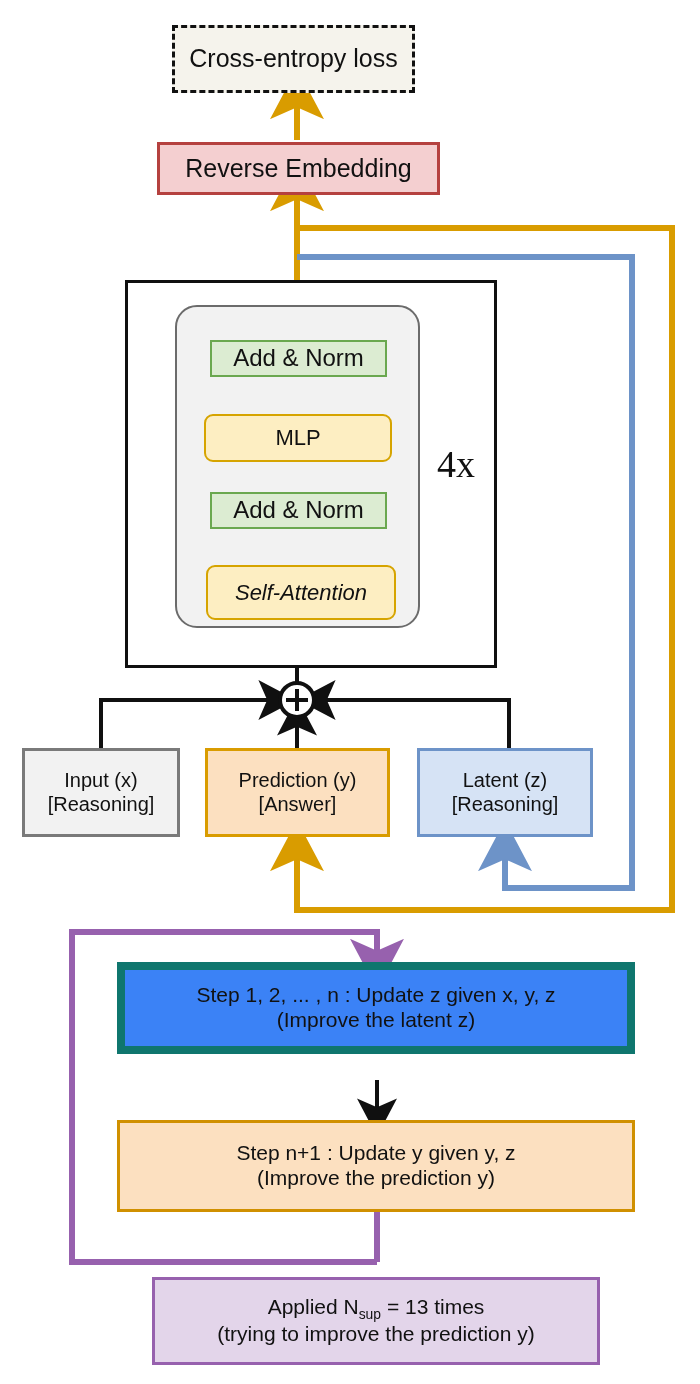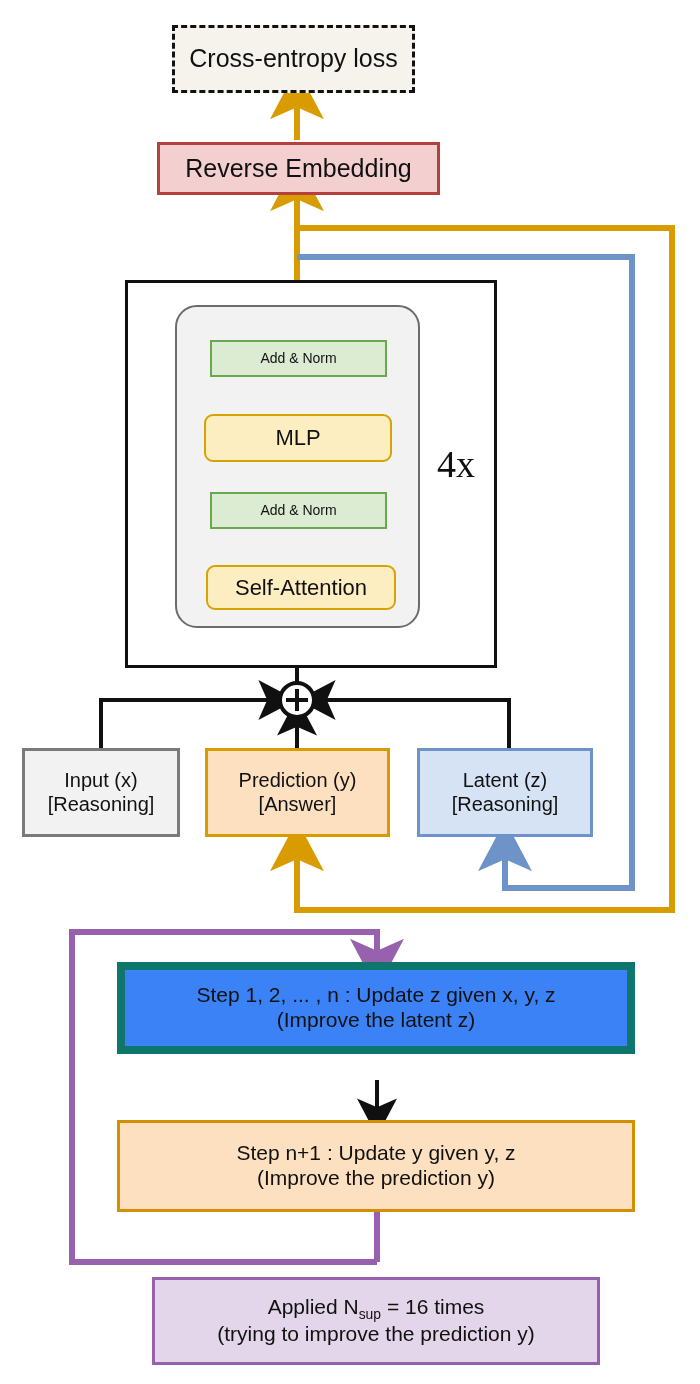--- a/index.html
+++ b/index.html
@@ -8,21 +8,21 @@
        -webkit-font-smoothing:antialiased;}
   #stage{position:absolute;left:0;top:0;width:700px;height:1384px;overflow:hidden;}
   svg#wires{position:absolute;left:0;top:0;width:700px;height:1384px;}
 
   .box{position:absolute;box-sizing:border-box;display:flex;
        align-items:center;justify-content:center;text-align:center;
        color:#111111;line-height:1.18;}
 
   .b-loss{background:#f5f3ec;border:3px dashed #111111;font-size:25px;}
   .b-rev {background:#f4cfd0;border:3px solid #b5413f;font-size:25px;}
-  .b-green{background:#dcecd2;border:2px solid #6aa84f;font-size:14px;}
+  .b-green{background:#dcecd2;border:2px solid #6aa84f;font-size:24px;}
   .b-yellow{background:#fdeec2;border:2px solid #d6a400;border-radius:9px;font-size:22px;}
   .b-gray-in{background:#f2f2f2;border:2px solid #6b6b6b;border-radius:22px;}
   .b-black{background:#ffffff;border:3px solid #101010;}
   .b-input{background:#f2f2f2;border:3px solid #7a7a7a;font-size:20px;}
   .b-pred {background:#fce0c0;border:3px solid #d99c00;font-size:20px;justify-content:center;}
   .b-lat  {background:#d6e3f5;border:3px solid #6d93c8;font-size:20px;}
   .b-step-z{background:#3b82f6;border:8px solid #0f766e;font-size:21px;}
   .b-step-y{background:#fce0c0;border:3px solid #d09000;font-size:21px;}
   .b-applied{background:#e3d5ea;border:3px solid #9761ae;font-size:21px;}
 
@@ -101,21 +101,21 @@
   </div>
 
   <div class="box b-yellow" style="left:204px;top:414px;width:188px;height:48px;">
     <span>MLP</span>
   </div>
 
   <div class="box b-green" style="left:210px;top:492px;width:177px;height:37px;">
     <span>Add &amp; Norm</span>
   </div>
 
-  <div class="box b-yellow" style="left:206px;top:565px;width:190px;height:45px;">
+  <div class="box b-yellow" style="left:206px;top:565px;width:190px;height:55px;font-style:italic;">
     <span>Self-Attention</span>
   </div>
 
   <div class="box b-input" style="left:22px;top:748px;width:158px;height:89px;flex-direction:column;">
     <span class="stk">Input (x)</span>
     <span class="stk">[Reasoning]</span>
   </div>
 
   <div class="box b-pred" style="left:205px;top:748px;width:185px;height:89px;flex-direction:column;">
     <span class="stk">Prediction (y)</span>
@@ -131,17 +131,17 @@
     <span class="stk">Step 1, 2, ... , n : Update z given x, y, z</span>
     <span class="stk">(Improve the latent z)</span>
   </div>
 
   <div class="box b-step-y" style="left:117px;top:1112px;width:518px;height:92px;flex-direction:column;margin-top:8px;">
     <span class="stk">Step n+1 : Update y given y, z</span>
     <span class="stk">(Improve the prediction y)</span>
   </div>
 
   <div class="box b-applied" style="left:152px;top:1277px;width:448px;height:88px;flex-direction:column;">
-    <span class="stk"><span>Applied N</span><sub>sup</sub><span> = 16 times</span></span>
+    <span class="stk"><span>Applied N</span><sub>sup</sub><span> = 13 times</span></span>
     <span class="stk">(trying to improve the prediction y)</span>
   </div>
 
 </div>
 
 </body></html>

